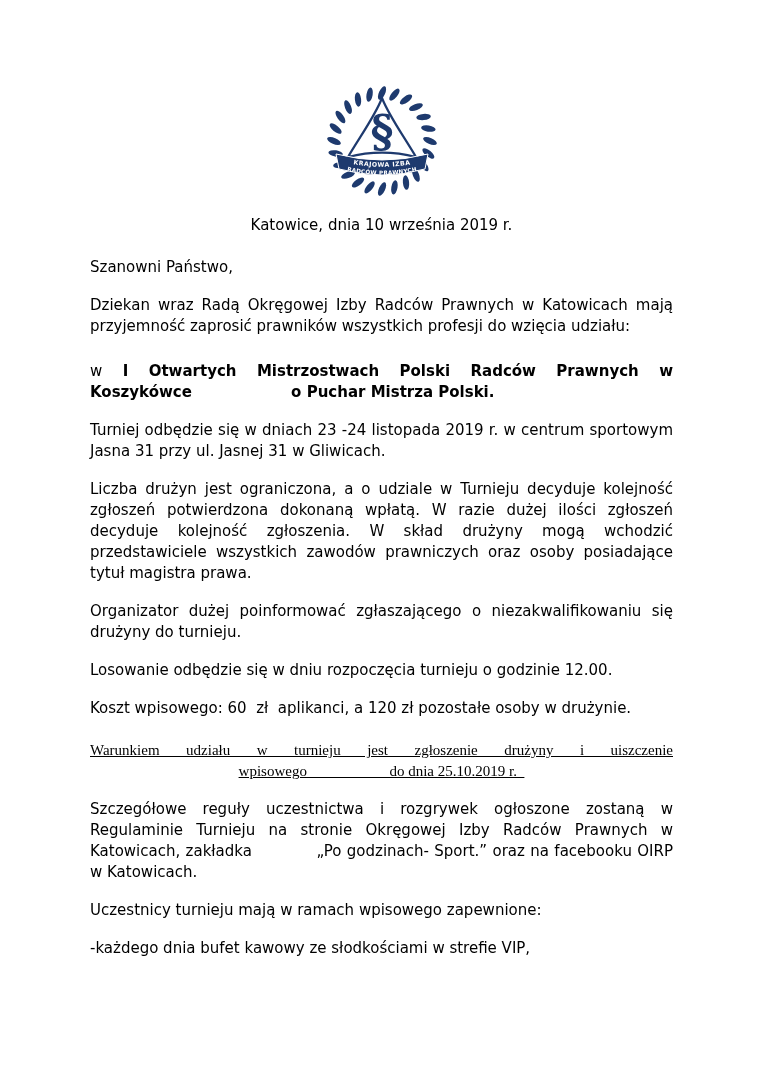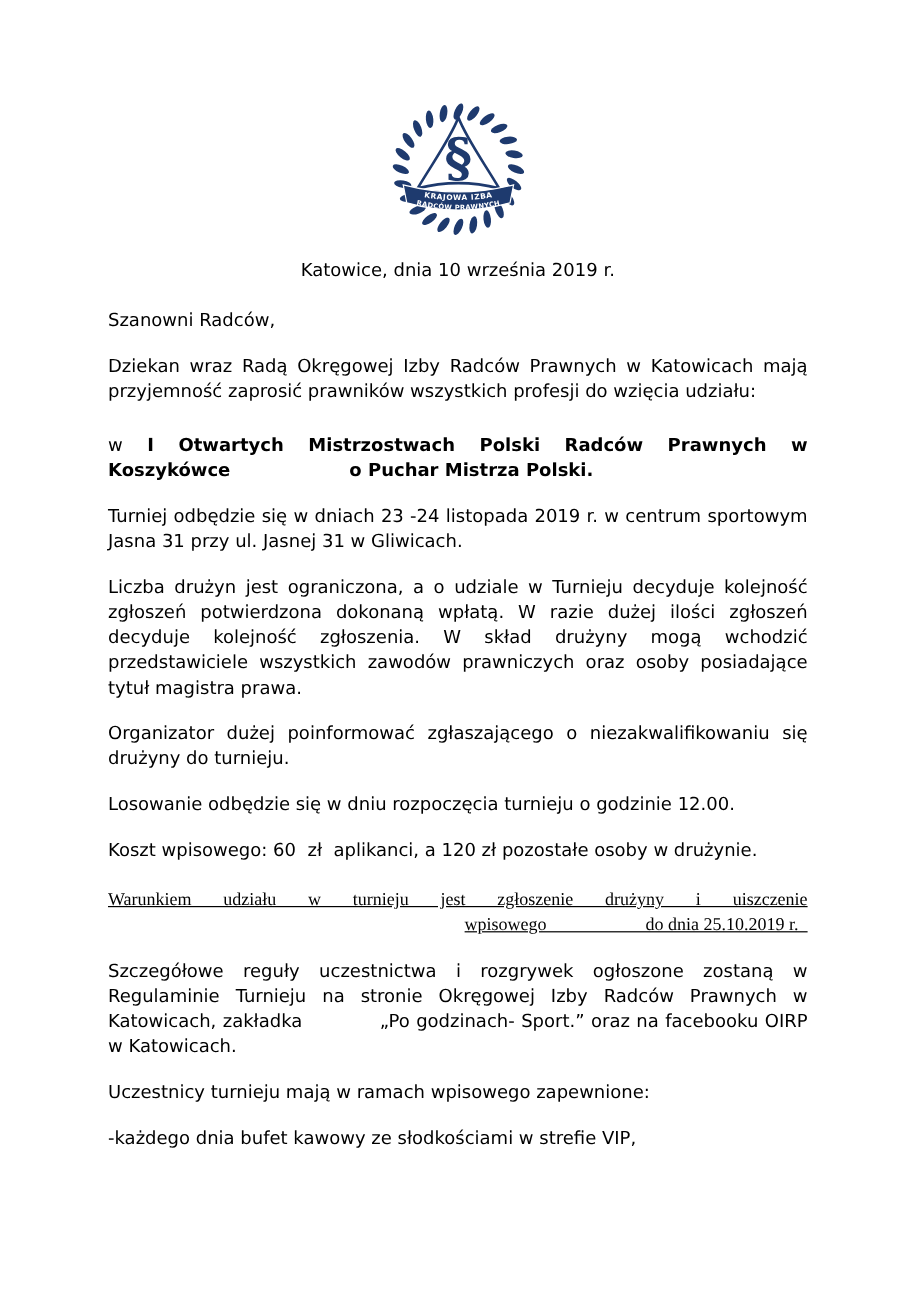--- a/index.html
+++ b/index.html
@@ -24,21 +24,21 @@
   .title-block { margin: 21px 0 0 0; font-weight: bold; }
   .title-line1 { text-align: justify; text-align-last: justify; margin-top: 24px; }
   .title-prefix { font-weight: normal; }
   .title-line2 { text-align: left; white-space: pre-wrap; }
   .deadline-block { margin: 21px 0 0 0; font-family: Liberation Serif, serif; }
   .deadline-line1 {
     text-align: justify;
     text-align-last: justify;
     text-decoration: underline;
   }
-  .deadline-line2 { text-align: right; text-decoration: underline; white-space: pre-wrap; }
+  .deadline-line2 { text-align: center; text-decoration: underline; white-space: pre-wrap; }
   .gapline { white-space: pre-wrap; }
 </style>
 </head>
 <body>
 
 <div class="page">
 
   <div class="logo-wrap">
     <svg viewBox="0 0 110 116" width="110" height="116" aria-hidden="true">
       <defs>
@@ -80,21 +80,21 @@
         <textPath href="#tp1" startOffset="50%">KRAJOWA IZBA</textPath>
       </text>
       <text font-family="DejaVu Sans, sans-serif" font-size="5.6" font-weight="bold" fill="#ffffff" letter-spacing="0.3" text-anchor="middle">
         <textPath href="#tp2" startOffset="50%">RADCÓW PRAWNYCH</textPath>
       </text>
     </svg>
   </div>
 
   <div class="dateline">Katowice, dnia 10 września 2019 r.</div>
 
-  <div class="salutation">Szanowni Radców,</div>
+  <div class="salutation">Szanowni Państwo,</div>
 
   <div class="para">Dziekan wraz Radą Okręgowej Izby Radców Prawnych w Katowicach mają przyjemność zaprosić prawników wszystkich profesji do wzięcia udziału:</div>
 
   <div class="title-block">
     <div class="title-line1"><span class="title-prefix">w</span> <span>I Otwartych Mistrzostwach Polski Radców Prawnych w</span></div>
     <div class="title-line2">Koszykówce&nbsp;&nbsp;&nbsp;&nbsp;&nbsp;&nbsp;&nbsp;&nbsp;&nbsp;&nbsp;&nbsp;&nbsp;&nbsp;&nbsp;&nbsp;&nbsp;&nbsp;&nbsp;&nbsp;o Puchar Mistrza Polski.</div>
   </div>
 
   <div class="para">Turniej odbędzie się w dniach 23 -24 listopada 2019 r. w centrum sportowym Jasna 31 przy ul. Jasnej 31 w Gliwicach.</div>
 

